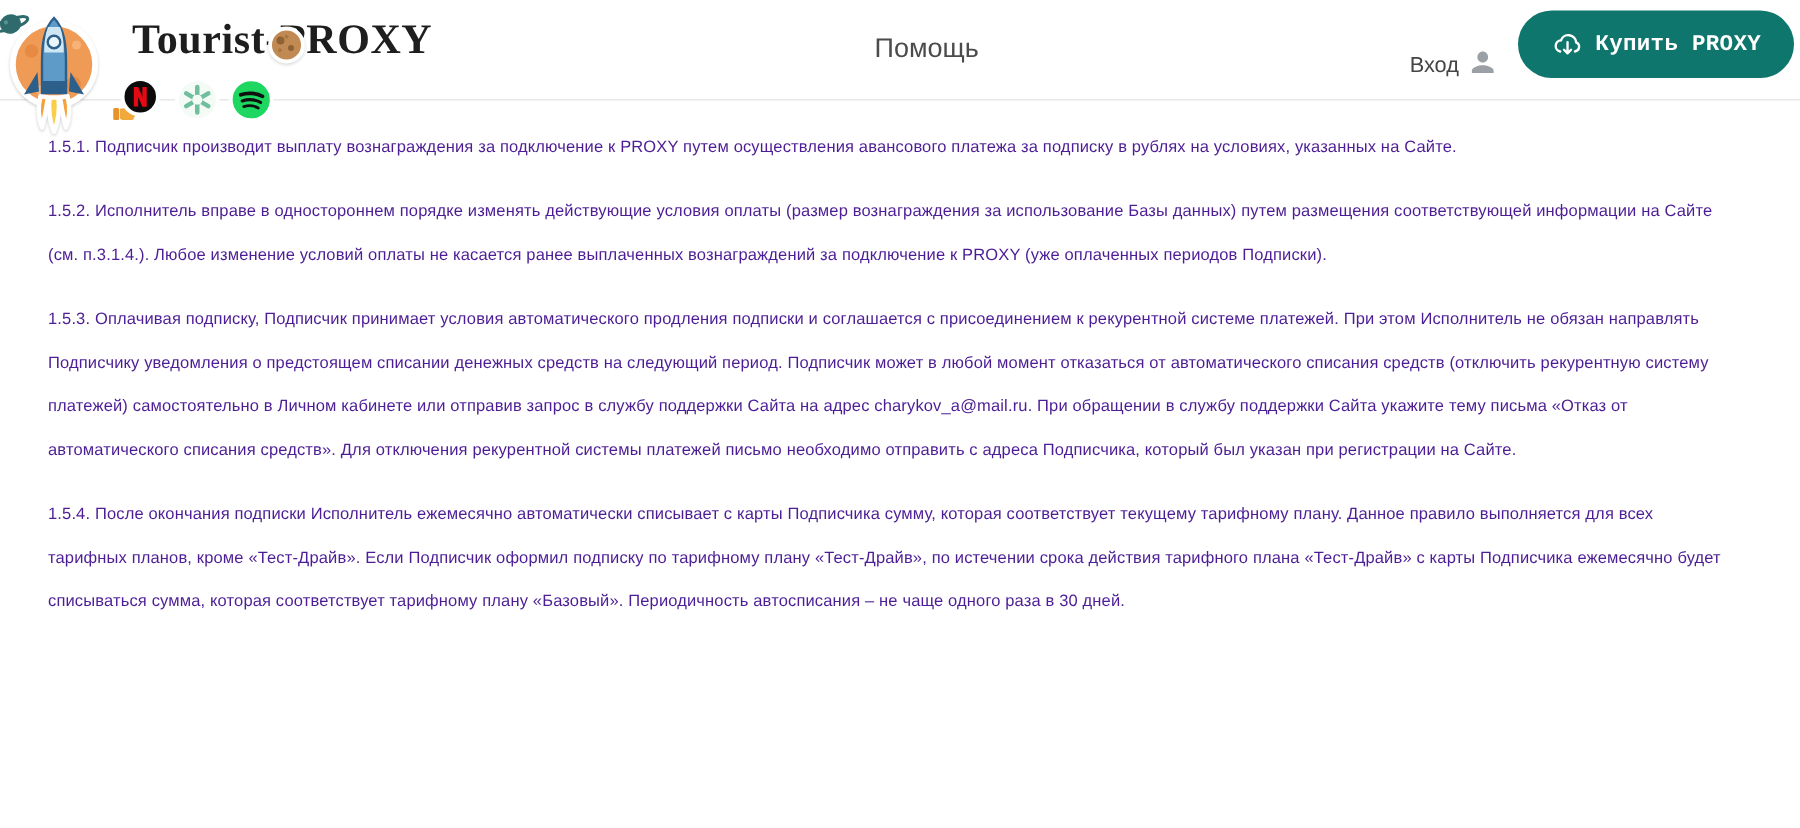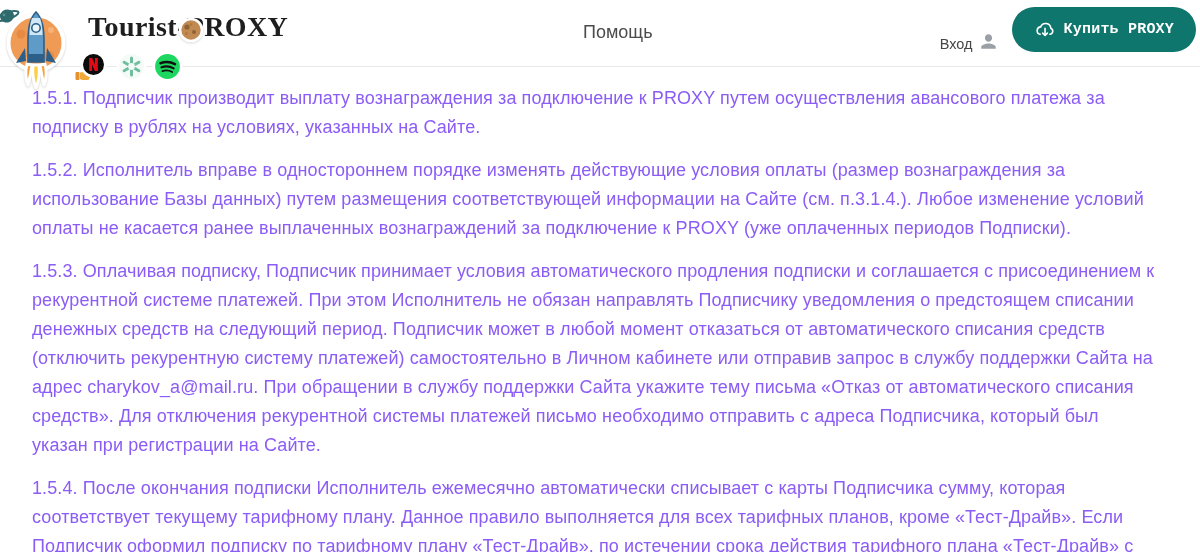--- a/index.html
+++ b/index.html
@@ -33,21 +33,21 @@
   .person-svg { width:21px; height:21px; margin-left:5px; margin-right:13px; cursor:pointer; }
 
   .buy-btn { display:flex; align-items:center; gap:9px; height:45px;
     padding:0 22px; border:none; border-radius:23px; background:#0f766e;
     color:#fff; font-family:Liberation Mono, monospace; font-size:15px;
     font-weight:bold; cursor:pointer; letter-spacing:.2px; }
   .buy-btn svg { width:21px; height:21px; }
 
   
   .terms { padding:17px 40px 30px 32px; }
-  .terms p { font-size:18px; line-height:29px; color:#8b5cf6;
+  .terms p { font-size:11px; line-height:29px; color:#4c1d95;
     margin:0 4px 14px 0; letter-spacing:.1px; }
   .terms p:last-child { margin-bottom:0; }
 </style>
 </head>
 <body>
 
 <div class="header">
 
   <div class="logo-cluster">
 

